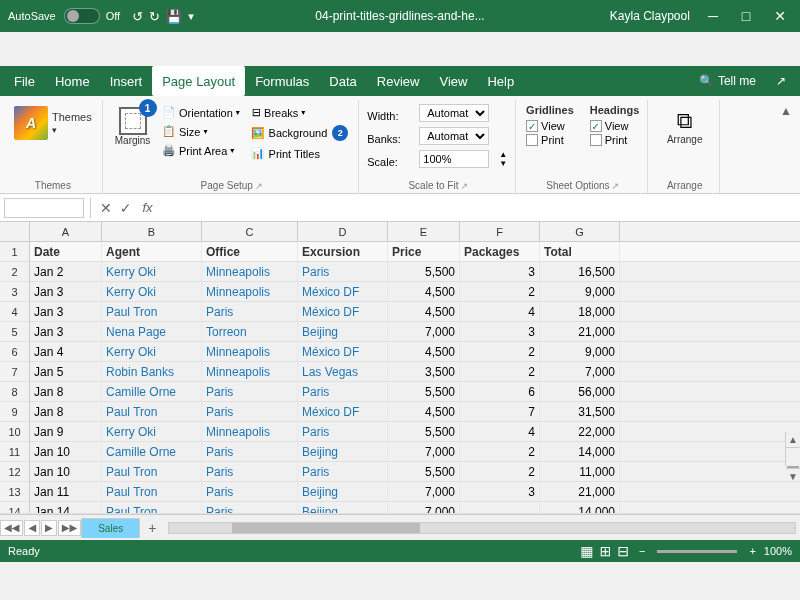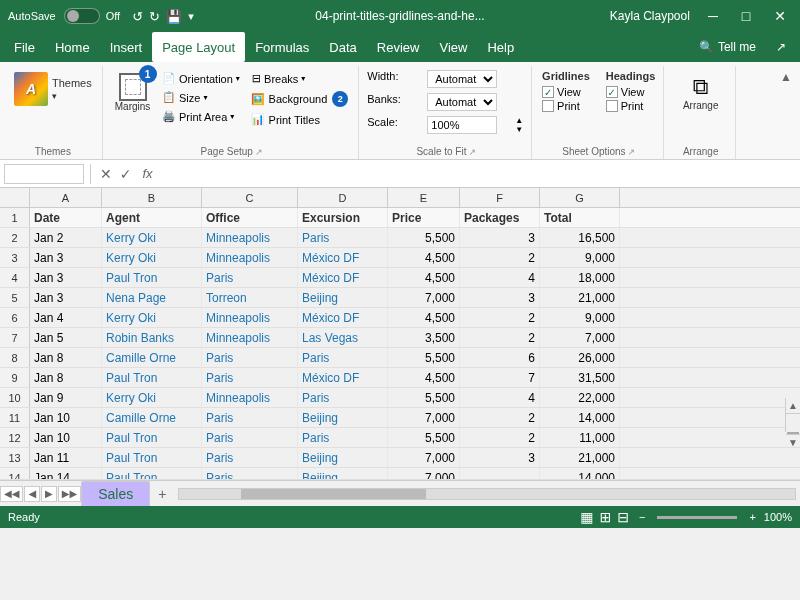--- a/index.html
+++ b/index.html
@@ -38,20 +38,21 @@
 
     
     .menu-bar {
       background: #217346;
       color: white;
       height: 30px;
       display: flex;
       align-items: center;
       padding: 0 4px;
       font-size: 13px;
+      margin-top: 34px;
     }
     .menu-item {
       padding: 4px 10px;
       cursor: pointer;
       border-radius: 2px;
       height: 100%;
       display: flex;
       align-items: center;
     }
     .menu-item.active { background: white; color: #217346; }
@@ -173,21 +174,21 @@
 
     
     .arrange-group { min-width: 70px; }
     .arrange-btn {
       display: flex; flex-direction: column; align-items: center;
       padding: 4px 6px; cursor: pointer; border-radius: 3px;
     }
 
     
     .scale-group { min-width: 130px; }
-    .scale-row { display: flex; align-items: flex-start; gap: 16px; font-size: 11px; margin-bottom: 2px; }
+    .scale-row { display: flex; align-items: flex-end; gap: 8px; font-size: 11px; margin-bottom: 2px; }
     .scale-input {
       width: 70px; height: 18px;
       border: 1px solid #ccc;
       font-size: 11px;
       padding: 0 3px;
       background: white;
     }
     .spin-btn { font-size: 8px; cursor: pointer; padding: 0 2px; }
 
     
@@ -296,24 +297,24 @@
       font-size: 11px;
       justify-content: space-between;
     }
     .status-right { display: flex; align-items: center; gap: 8px; }
     .view-btns { display: flex; gap: 2px; }
     .view-btn { color: white; cursor: pointer; font-size: 14px; padding: 0 2px; }
     .zoom-slider { width: 80px; height: 3px; background: #aaa; margin: 0 4px; }
     .zoom-pct { font-size: 11px; }
     .sheet-tab {
       padding: 4px 16px;
-      background: #c4b5fd;
+      background: #7dd3fc;
       border: 1px solid #ccc;
       border-bottom: none;
-      font-size: 14px;
+      font-size: 10px;
       cursor: pointer;
       color: #217346;
       font-weight: 500;
       border-radius: 2px 2px 0 0;
     }
     .add-tab {
       padding: 4px 8px;
       font-size: 14px;
       cursor: pointer;
       color: #666;
@@ -630,21 +631,21 @@
     </div>
 
     <div class="data-row">
       <div class="row-num">8</div>
       <div class="cell cell-a">Jan 8</div>
       <div class="cell cell-b blue">Camille Orne</div>
       <div class="cell cell-c blue">Paris</div>
       <div class="cell cell-d blue">Paris</div>
       <div class="cell cell-e num">5,500</div>
       <div class="cell cell-f num">6</div>
-      <div class="cell cell-g num">26,000</div>
+      <div class="cell cell-g num">56,000</div>
     </div>
 
     <div class="data-row">
       <div class="row-num">9</div>
       <div class="cell cell-a">Jan 8</div>
       <div class="cell cell-b blue">Paul Tron</div>
       <div class="cell cell-c blue">Paris</div>
       <div class="cell cell-d blue">México DF</div>
       <div class="cell cell-e num">4,500</div>
       <div class="cell cell-f num">7</div>

